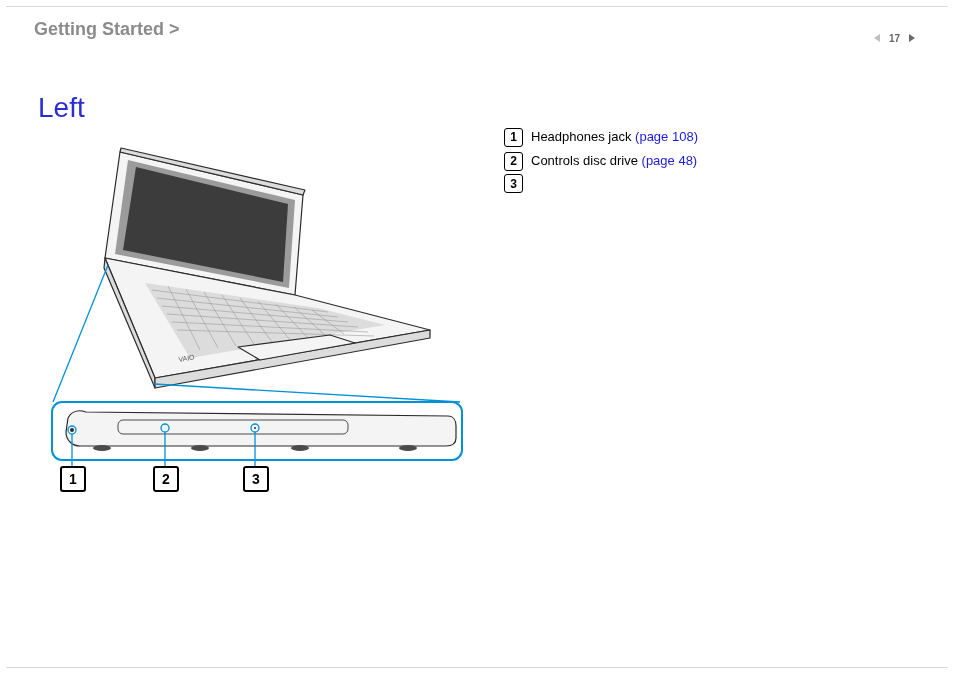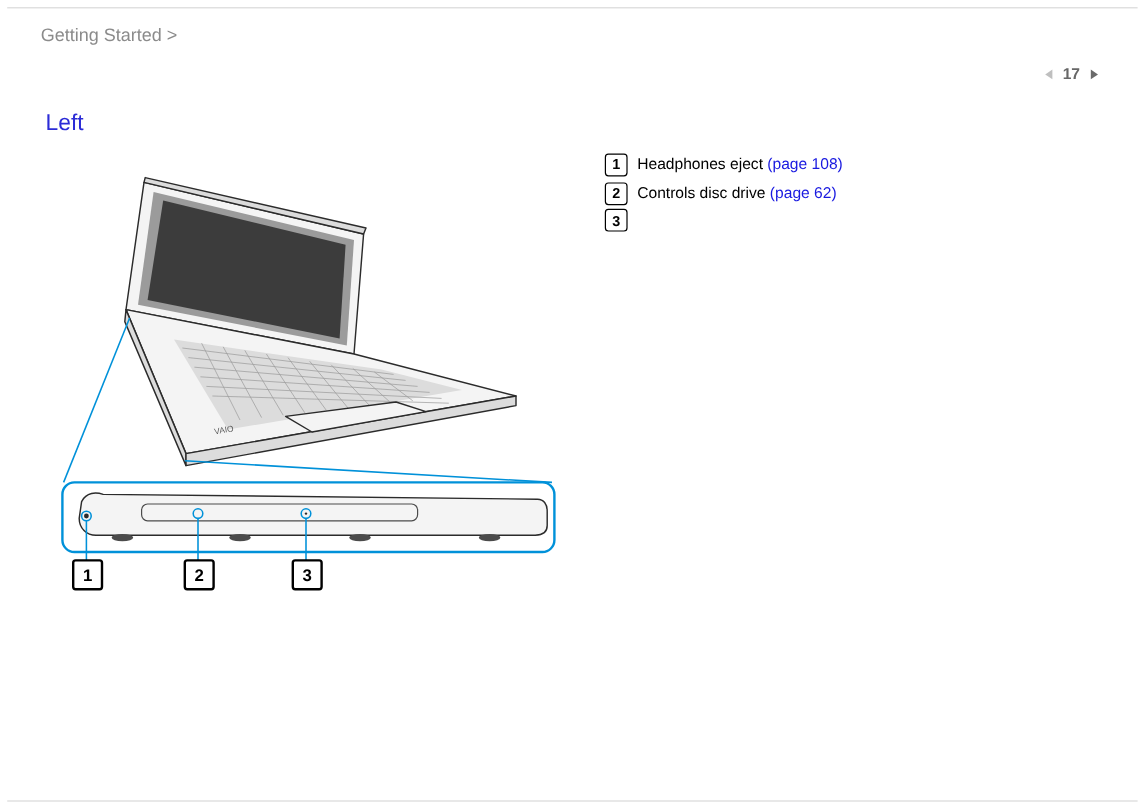--- a/index.html
+++ b/index.html
@@ -19,51 +19,50 @@
     right: 6px;
     top: 6px;
     bottom: 6px;
     border-top: 1px solid #d9d9d9;
     border-bottom: 1px solid #d9d9d9;
   }
   .breadcrumb {
     position: absolute;
     left: 34px;
     top: 20px;
-    font-weight: 400;
+    font-weight: 700;
     color: #8b8b8b;
-    font-size: 15px;
+    font-size: 18px;
     line-height: 19px;
   }
   .pager {
     position: absolute;
     right: 36px;
     top: 32px;
     color: #676767;
     font-weight: 700;
-    font-size: 13px;
+    font-size: 10px;
     display: flex;
     align-items: center;
     gap: 6px;
-    margin-top: 22px;
   }
   .pager .arrow-left,
   .pager .arrow-right {
     display: inline-flex;
     width: 12px;
     height: 12px;
     align-items: center;
     justify-content: center;
   }
   .heading {
     position: absolute;
     left: 38px;
     top: 92px;
     color: #2c2cd7;
-    font-size: 19px;
+    font-size: 28px;
     font-weight: 400;
     font-family: Arial, Helvetica, sans-serif;
   }
   
   .illustration {
     position: absolute;
     left: 50px;
     top: 140px;
     width: 420px;
     height: 370px;
@@ -238,25 +237,25 @@
 
   <div class="num-label il1">1</div>
   <div class="num-label il2">2</div>
   <div class="num-label il3">3</div>
 </div>
 
 <div class="legend">
   <div class="legend-row">
     <span class="numbox">1</span>
     <span>
-      <span>Headphones eject </span><span class="link">(page 108)</span>
+      <span>Headphones jack </span><span class="link">(page 108)</span>
     </span>
   </div>
   <div class="legend-row">
     <span class="numbox">2</span>
     <span>
-      <span>Controls disc drive </span><span class="link">(page 62)</span>
+      <span>Controls disc drive </span><span class="link">(page 48)</span>
     </span>
   </div>
   <div class="legend-row">
     <span class="numbox">3</span>
   </div>
 </div>
 
 </body></html>

